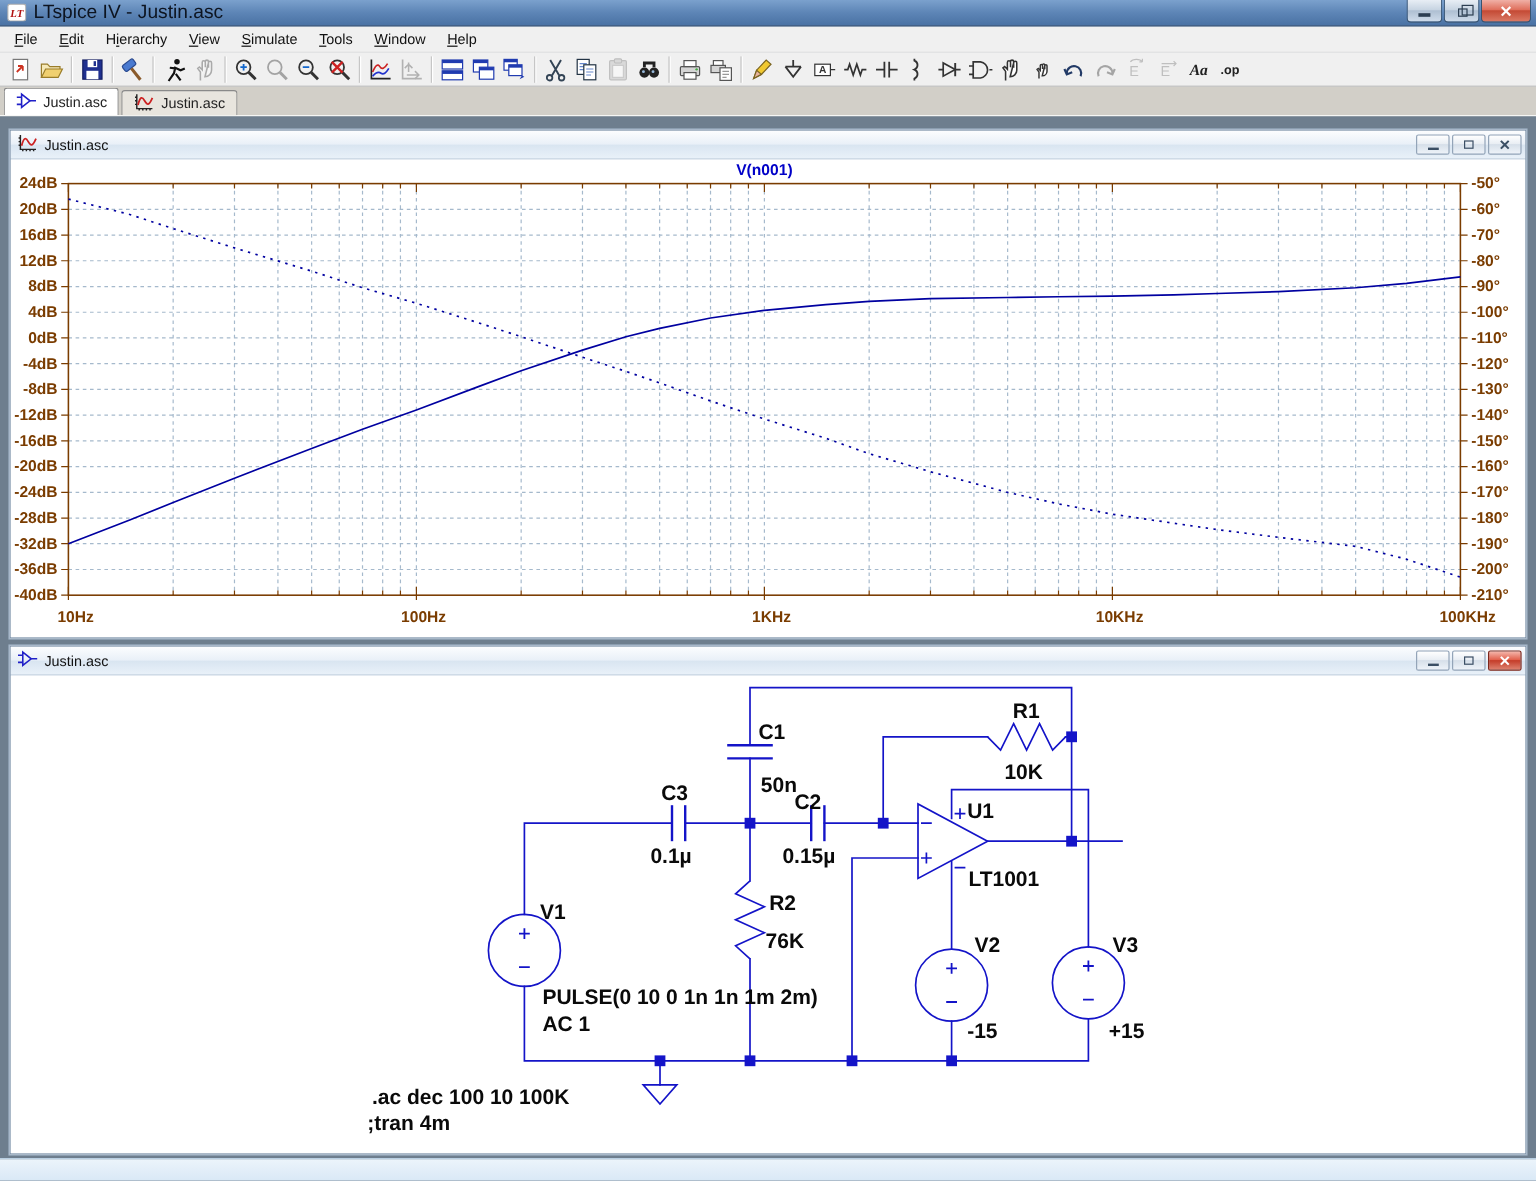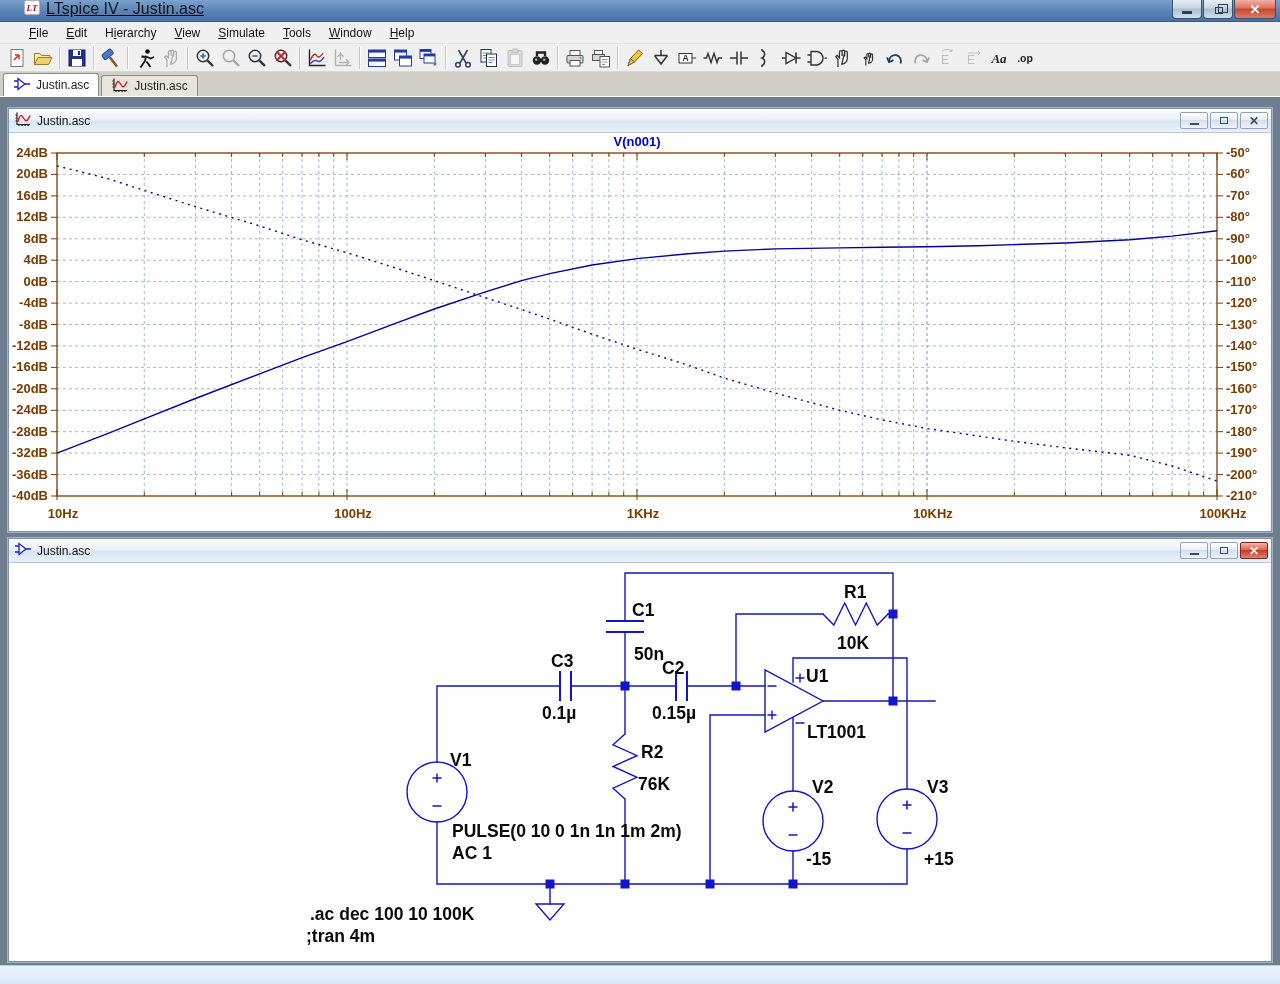--- a/index.html
+++ b/index.html
@@ -2,34 +2,34 @@
 <html><head>
 <meta charset="utf-8">
 <style>
   * { margin:0; padding:0; box-sizing:border-box; }
   html,body { width:1280px; height:984px; overflow:hidden; }
   body { font-family:"Liberation Sans", sans-serif; font-size:12px; background:#6e7e8e; }
   #app { width:1280px; height:984px; display:flex; flex-direction:column; }
 
   
   .titlebar { height:22px; background:linear-gradient(180deg,#7ba1cd 0%,#5d85b6 50%,#4a72a4 100%);
-    display:flex; align-items:flex-start; padding-left:24px; border-bottom:1px solid #3a5a84; position:relative;text-decoration:underline; }
+    display:flex; align-items:center; padding-left:6px; border-bottom:1px solid #3a5a84; position:relative; }
   .titlebar .title-text { color:#0d1420; margin-left:6px; font-size:16px; }
   .app-icon { width:16px; height:15px; display:inline-block; }
   .win-buttons { position:absolute; right:4px; top:0; display:flex; }
   .wbtn { width:30px; height:19px; margin-left:1px; border:1px solid #39536f; border-top:none;
     border-radius:0 0 4px 4px; background:linear-gradient(180deg,#e8eef5,#c7d4e2 45%,#aebfd2 50%,#cfdceb);
     display:flex; align-items:center; justify-content:center; color:#2c3e52; font-weight:bold; font-size:11px; }
   .wbtn.close { background:linear-gradient(180deg,#f0b0a6,#df6f5c 45%,#c44a35 50%,#da7a66); color:#fff; width:42px; }
   .min-glyph { display:inline-block; width:10px; height:3px; background:#2c3e52; margin-top:6px; }
   .wbtn.close .x-glyph { color:#fff; font-size:13px; }
   .restore-glyph { display:inline-block; width:8px; height:7px; border:1px solid #2c3e52; background:transparent; position:relative; margin-left:2px; margin-top:3px; }
   .restore-glyph:before { content:""; position:absolute; left:2px; top:-4px; width:8px; height:7px; border:1px solid #2c3e52; }
 
-  .menubar { height:22px; background:#f0f0f0; display:flex; align-items:center; padding-left:20px; border-bottom:1px solid #e2e2e2; }
+  .menubar { height:22px; background:#f0f0f0; display:flex; align-items:center; padding-left:3px; border-bottom:1px solid #e2e2e2; }
   .menu-item { padding:3px 9px; color:#111; cursor:default; }
   .menu-item u { text-decoration:underline; }
 
   .toolbar { height:28px; background:#f0f0f0; display:flex; align-items:center; padding-left:4px; border-bottom:1px solid #d8d8d8; }
   .tb-btn { width:26px; height:24px; display:flex; align-items:center; justify-content:center; border:1px solid transparent; border-radius:2px; }
   .tb-btn.disabled { opacity:0.4; filter:grayscale(1); }
   .tb-sep { width:2px; height:22px; border-left:1px solid #c6c6c6; border-right:1px solid #ffffff; margin:0 3px; }
 
   .tabstrip { height:25px; background:#d2cfc8; display:flex; align-items:flex-end; padding-left:3px; border-bottom:1px solid #ffffff; }
   .tab { height:21px; display:flex; align-items:center; padding:0 9px; border:1px solid #8a8a8a; border-bottom:none;

